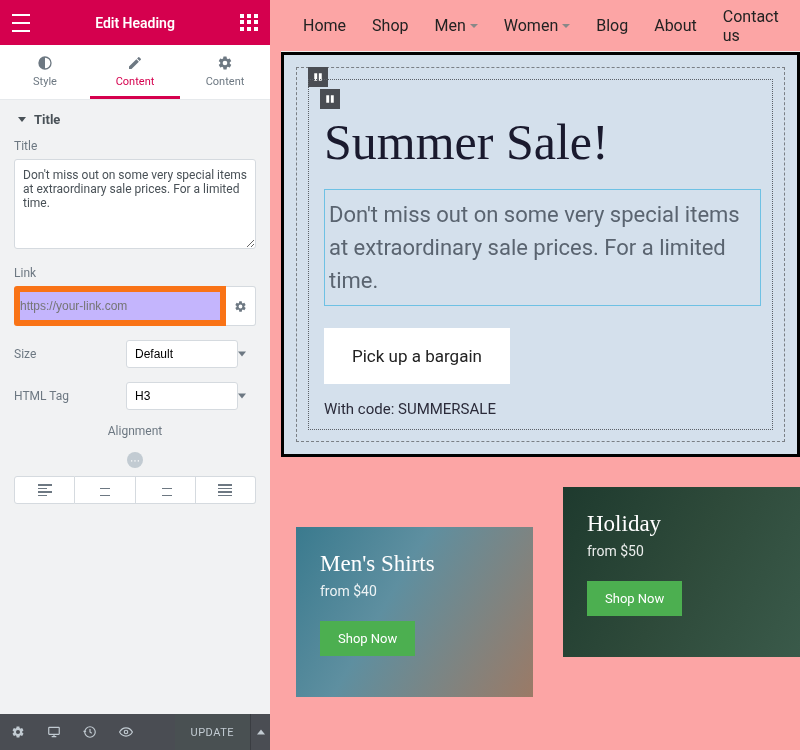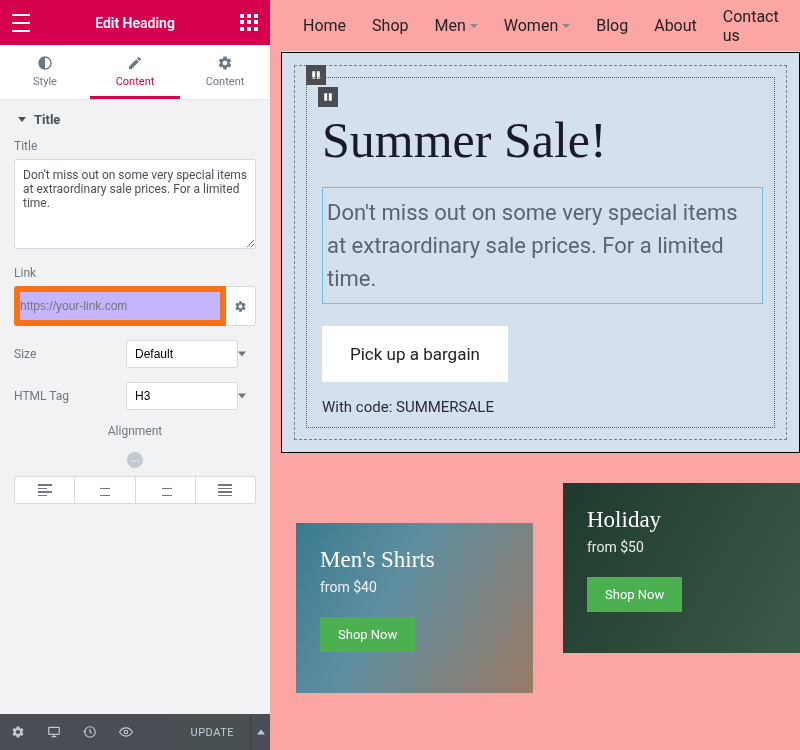--- a/index.html
+++ b/index.html
@@ -43,21 +43,21 @@
 .al-right span{margin-left:auto}.al-right span:nth-child(2){width:70%}.al-right span:nth-child(4){width:70%}
 .sb-footer { margin-top: auto; background: #4a4d53; height: 36px; display: flex; align-items: center; }
 .ft-btn { width: 36px; height: 36px; display: flex; align-items: center; justify-content: center; color: #c2cbd2; cursor: pointer; }
 .update-btn { margin-left: auto; background: #39b54a0a; color: #c2cbd2; padding: 0 16px; height: 100%; font-size: 11px; letter-spacing: 0.5px; cursor: pointer; display: flex; align-items: center; }
 .ft-up { width: 20px; height: 36px; display: flex; align-items: center; justify-content: center; color: #c2cbd2; cursor: pointer; border-left: 1px solid #3a3d42; }
 .collapse-handle { position: absolute; left: 270px; top: 370px; width: 14px; height: 44px; background: #fff; border: 1px solid #d5dadf; border-left: 0; border-radius: 0 4px 4px 0; display: flex; align-items: center; justify-content: center; cursor: pointer; }
 .canvas { flex: 1; background: #fca5a5; overflow: hidden; position: relative; padding-left: 11px; }
 .topnav { height: 52px; display: flex; align-items: center; gap: 26px; padding: 0 22px; border-bottom: 1px solid #eee; }
 .navlink { font-size: 16px; color: #222; cursor: pointer; display: flex; align-items: center; gap: 4px; }
 .nav-caret { width: 0; height: 0; border-left: 4px solid transparent; border-right: 4px solid transparent; border-top: 4px solid #888; }
-.hero-outer { margin: 0; border: 1px solid #000000; background: #d4e0ec; padding: 0; position: relative; }
+.hero-outer { margin: 0; border: 3px solid #000000; background: #d4e0ec; padding: 0; position: relative; }
 .hero-outer::before { content:""; position: absolute; inset: 12px; border: 1.5px dashed #7a7f85; pointer-events: none; }
 .hero-outer::after { content:""; position: absolute; inset: 24px; border: 1.5px dotted #5b6067; pointer-events: none; }
 .hero { padding: 58px 36px 36px 40px; position: relative; }
 .edit-handle { position: absolute; width: 20px; height: 20px; background: #4a4d53; color: #fff; display: flex; align-items: center; justify-content: center; font-size: 10px; cursor: pointer; }
 .eh1 { top: 12px; left: 24px; }
 .eh2 { top: 34px; left: 36px; }
 .hero h2 { font-family: Georgia, serif; font-size: 50px; font-weight: 400; color: #1a1a2e; margin-bottom: 18px; }
 .subhead-box { border: 1px solid #6ec1e4; padding: 8px 4px; }
 .subhead-box p { font-size: 22px; color: #5a6470; line-height: 1.5; }
 .cta-btn { margin-top: 22px; background: #fff; padding: 18px 28px; font-size: 17px; color: #222; display: inline-block; cursor: pointer; }

